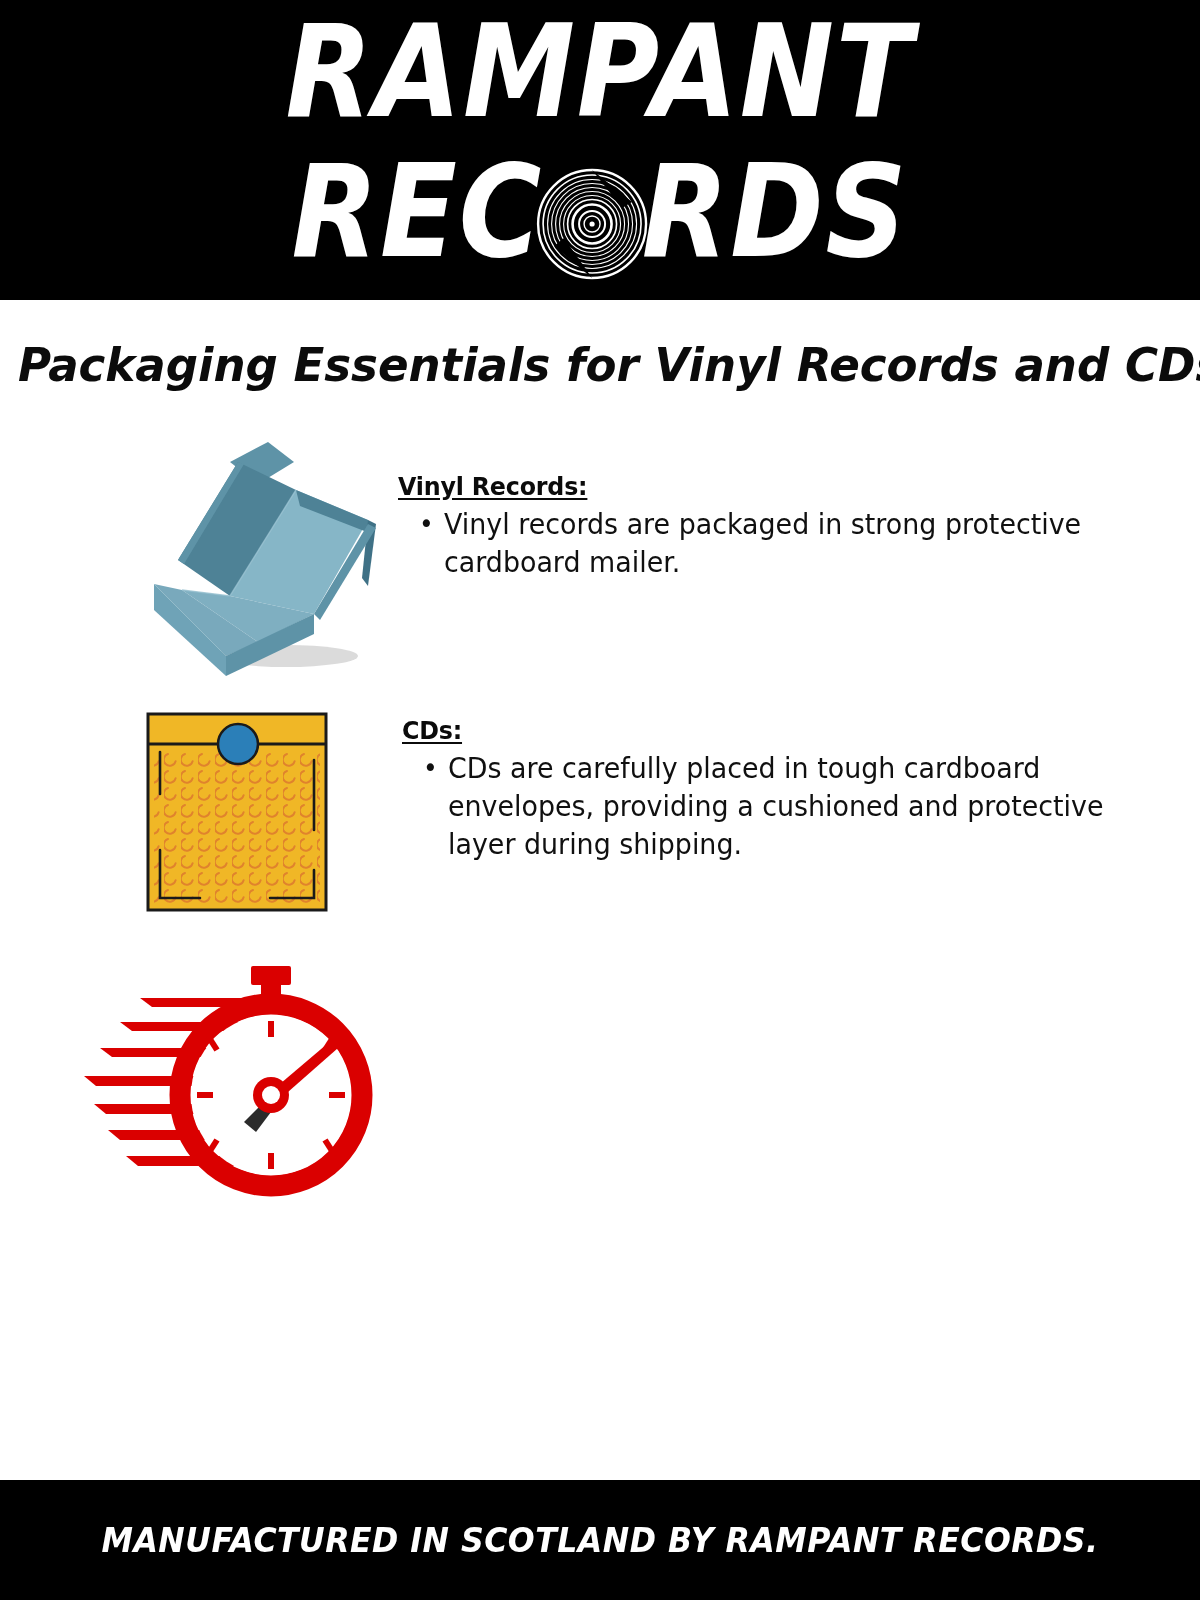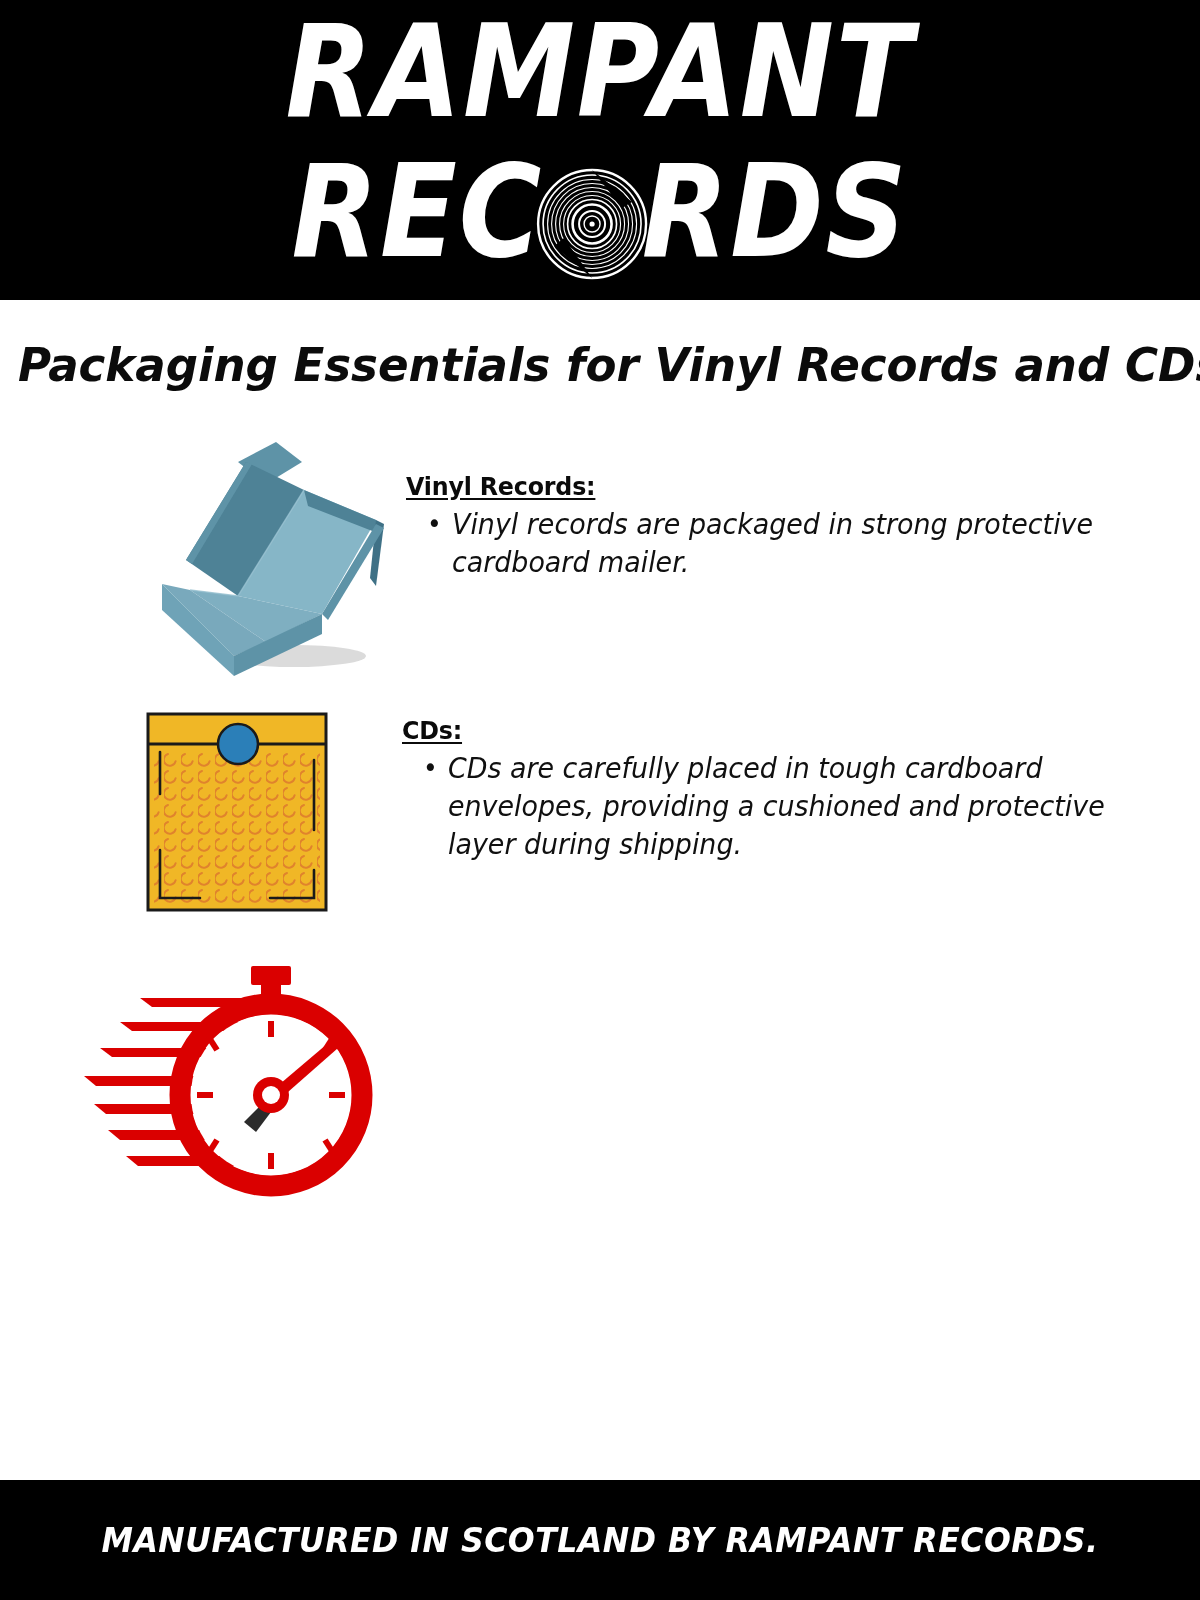--- a/index.html
+++ b/index.html
@@ -98,21 +98,20 @@
     text-underline-offset: 3px;
     letter-spacing: -0.2px;
     color: #0b0b0b;
     transform: scaleX(0.95);
     transform-origin: left center;
   }
   ul.bullets {
     margin: 4px 0 0 0;
     padding-left: 46px;
     list-style: none;
-    font-style: italic;
   }
   ul.bullets li {
     position: relative;
     font-family: "DejaVu Sans", sans-serif;
     font-weight: 400;
     font-size: 28px;
     line-height: 38px;
     color: #101010;
     margin: 0 0 0 0;
     transform: scaleX(0.96);
@@ -122,21 +121,21 @@
     content: "\2022";
     position: absolute;
     left: -26px;
     top: -1px;
     font-size: 26px;
     line-height: 38px;
     color: #101010;
   }
 
   
-  #row-vinyl  { left: 126px; top: 428px;  width: 1030px; }
+  #row-vinyl  { left: 118px; top: 428px;  width: 1030px; }
   #row-cds    { left: 130px; top: 700px;  width: 1030px; }
   #row-mail   { left:  78px; top: 960px;  width: 1085px; }
   #row-contact{ left: 130px; top: 1228px; width: 1030px; }
 
   #row-vinyl   .row-icon { width: 280px; height: 250px; margin-right: 0; }
   #row-cds     .row-icon { width: 250px; height: 215px; margin-right: 8px; }
   #row-mail    .row-icon { width: 300px; height: 235px; margin-right: 8px; }
   #row-contact .row-icon { width: 270px; height: 185px; margin-right: 0; }
 
   #row-vinyl   .row-text { padding-top: 44px; }

